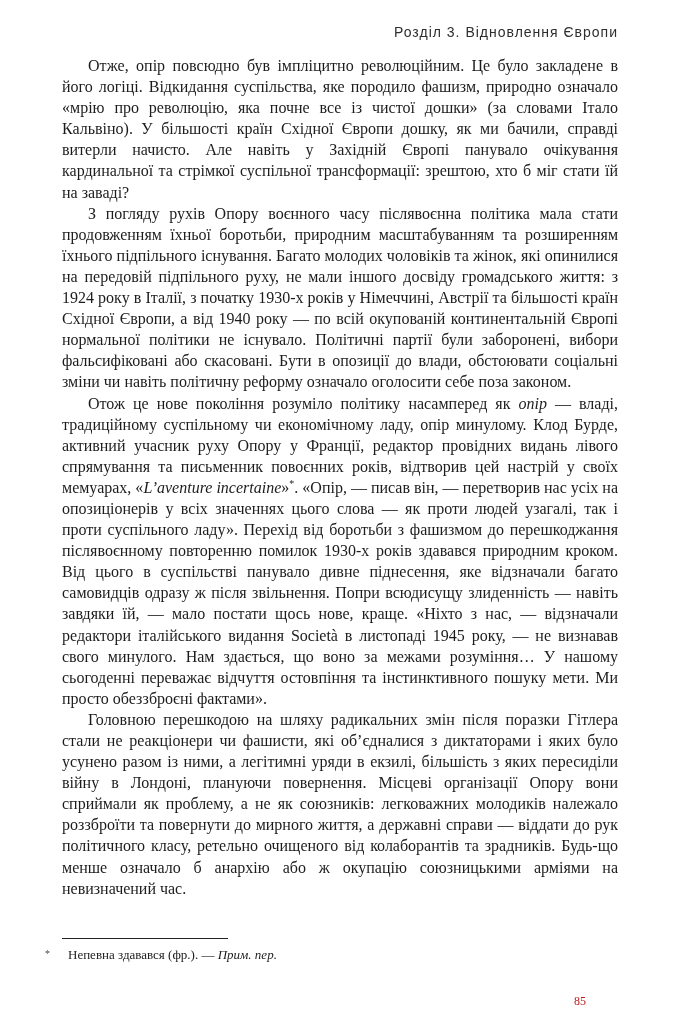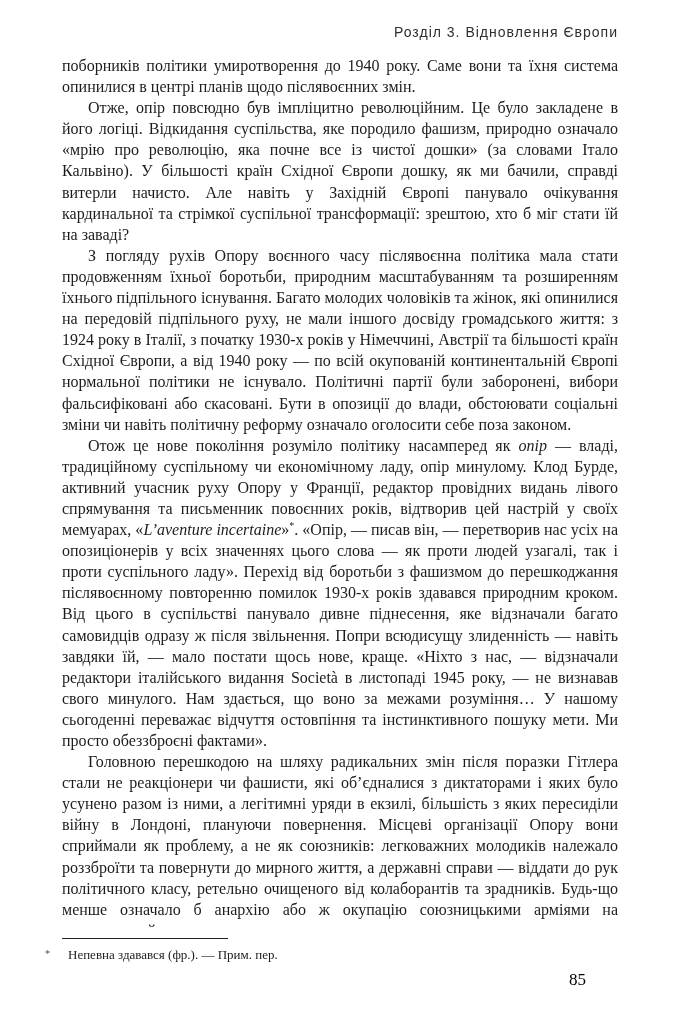--- a/index.html
+++ b/index.html
@@ -77,43 +77,42 @@
     position: absolute;
     left: -17px;
     top: -1px;
     font-size: 10px;
     color: #444444;
   }
 
   .folio {
     position: absolute;
     right: 89px;
-    top: 970px;
-    font-size: 17px;
-    color: #000000;
+    top: 994px;
+    font-size: 12px;
+    color: #b91c1c;
   }
 </style>
 </head>
 <body>
 
 <div class="page">
 
   <div class="running-head">Розділ 3. Відновлення Європи</div>
 
   <div class="body-text">
-      <p class=""><span>поборників політики умиротворення до 1940 року. Саме вони та їхня система опинилися в центрі планів щодо післявоєнних змін.</span></p>
       <p class="indent"><span>Отже, опір повсюдно був імпліцитно революційним. Це було закладене в його логіці. Відкидання суспільства, яке породило фашизм, природно означало «мрію про революцію, яка почне все із чистої дошки» (за словами Італо Кальвіно). У більшості країн Східної Європи дошку, як ми бачили, справді витерли начисто. Але навіть у Західній Європі панувало очікування кардинальної та стрімкої суспільної трансформації: зрештою, хто б міг стати їй на заваді?</span></p>
       <p class="indent"><span>З погляду рухів Опору воєнного часу післявоєнна політика мала стати продовженням їхньої боротьби, природним масштабуванням та розширенням їхнього підпільного існування. Багато молодих чоловіків та жінок, які опинилися на передовій підпільного руху, не мали іншого досвіду громадського життя: з 1924 року в Італії, з початку 1930-х років у Німеччині, Австрії та більшості країн Східної Європи, а від 1940 року — по всій окупованій континентальній Європі нормальної політики не існувало. Політичні партії були заборонені, вибори фальсифіковані або скасовані. Бути в опозиції до влади, обстоювати соціальні зміни чи навіть політичну реформу означало оголосити себе поза законом.</span></p>
       <p class="indent"><span>Отож це нове покоління розуміло політику насамперед як </span><span style="font-style: italic;">опір</span><span> — владі, традиційному суспільному чи економічному ладу, опір минулому. Клод Бурде, активний учасник руху Опору у Франції, редактор провідних видань лівого спрямування та письменник повоєнних років, відтворив цей настрій у своїх мемуарах, «</span><span style="font-style: italic;">L’aventure incertaine</span><span>»</span><sup>*</sup><span>. «Опір, — писав він, — перетворив нас усіх на опозиціонерів у всіх значеннях цього слова — як проти людей узагалі, так і проти суспільного ладу». Перехід від боротьби з фашизмом до перешкоджання післявоєнному повторенню помилок 1930-х років здавався природним кроком. Від цього в суспільстві панувало дивне піднесення, яке відзначали багато самовидців одразу ж після звільнення. Попри всюдисущу злиденність — навіть завдяки їй, — мало постати щось нове, краще. «Ніхто з нас, — відзначали редактори італійського видання Società в листопаді 1945 року, — не визнавав свого минулого. Нам здається, що воно за межами розуміння… У нашому сьогоденні переважає відчуття остовпіння та інстинктивного пошуку мети. Ми просто обеззброєні фактами».</span></p>
       <p class="indent"><span>Головною перешкодою на шляху радикальних змін після поразки Гітлера стали не реакціонери чи фашисти, які об’єдналися з диктаторами і яких було усунено разом із ними, а легітимні уряди в екзилі, більшість з яких пересиділи війну в Лондоні, плануючи повернення. Місцеві організації Опору вони сприймали як проблему, а не як союзників: легковажних молодиків належало роззброїти та повернути до мирного життя, а державні справи — віддати до рук політичного класу, ретельно очищеного від колаборантів та зрадників. Будь-що менше означало б анархію або ж окупацію союзницькими арміями на невизначений час.</span></p>
     </div>
 
   <div class="footnote-block">
     <div class="footnote-sep"></div>
     <div class="footnote">
       <span class="fn-marker">*</span>
-      <span class="fn-text"><span>Непевна здавався (фр.). — </span><span style="">Прим. пер.</span></span>
+      <span class="fn-text"><span>Непевна здавався (фр.). — </span><span style="font-style: italic;">Прим. пер.</span></span>
     </div>
   </div>
 
   <div class="folio">85</div>
 
 </div>
 
 </body></html>

